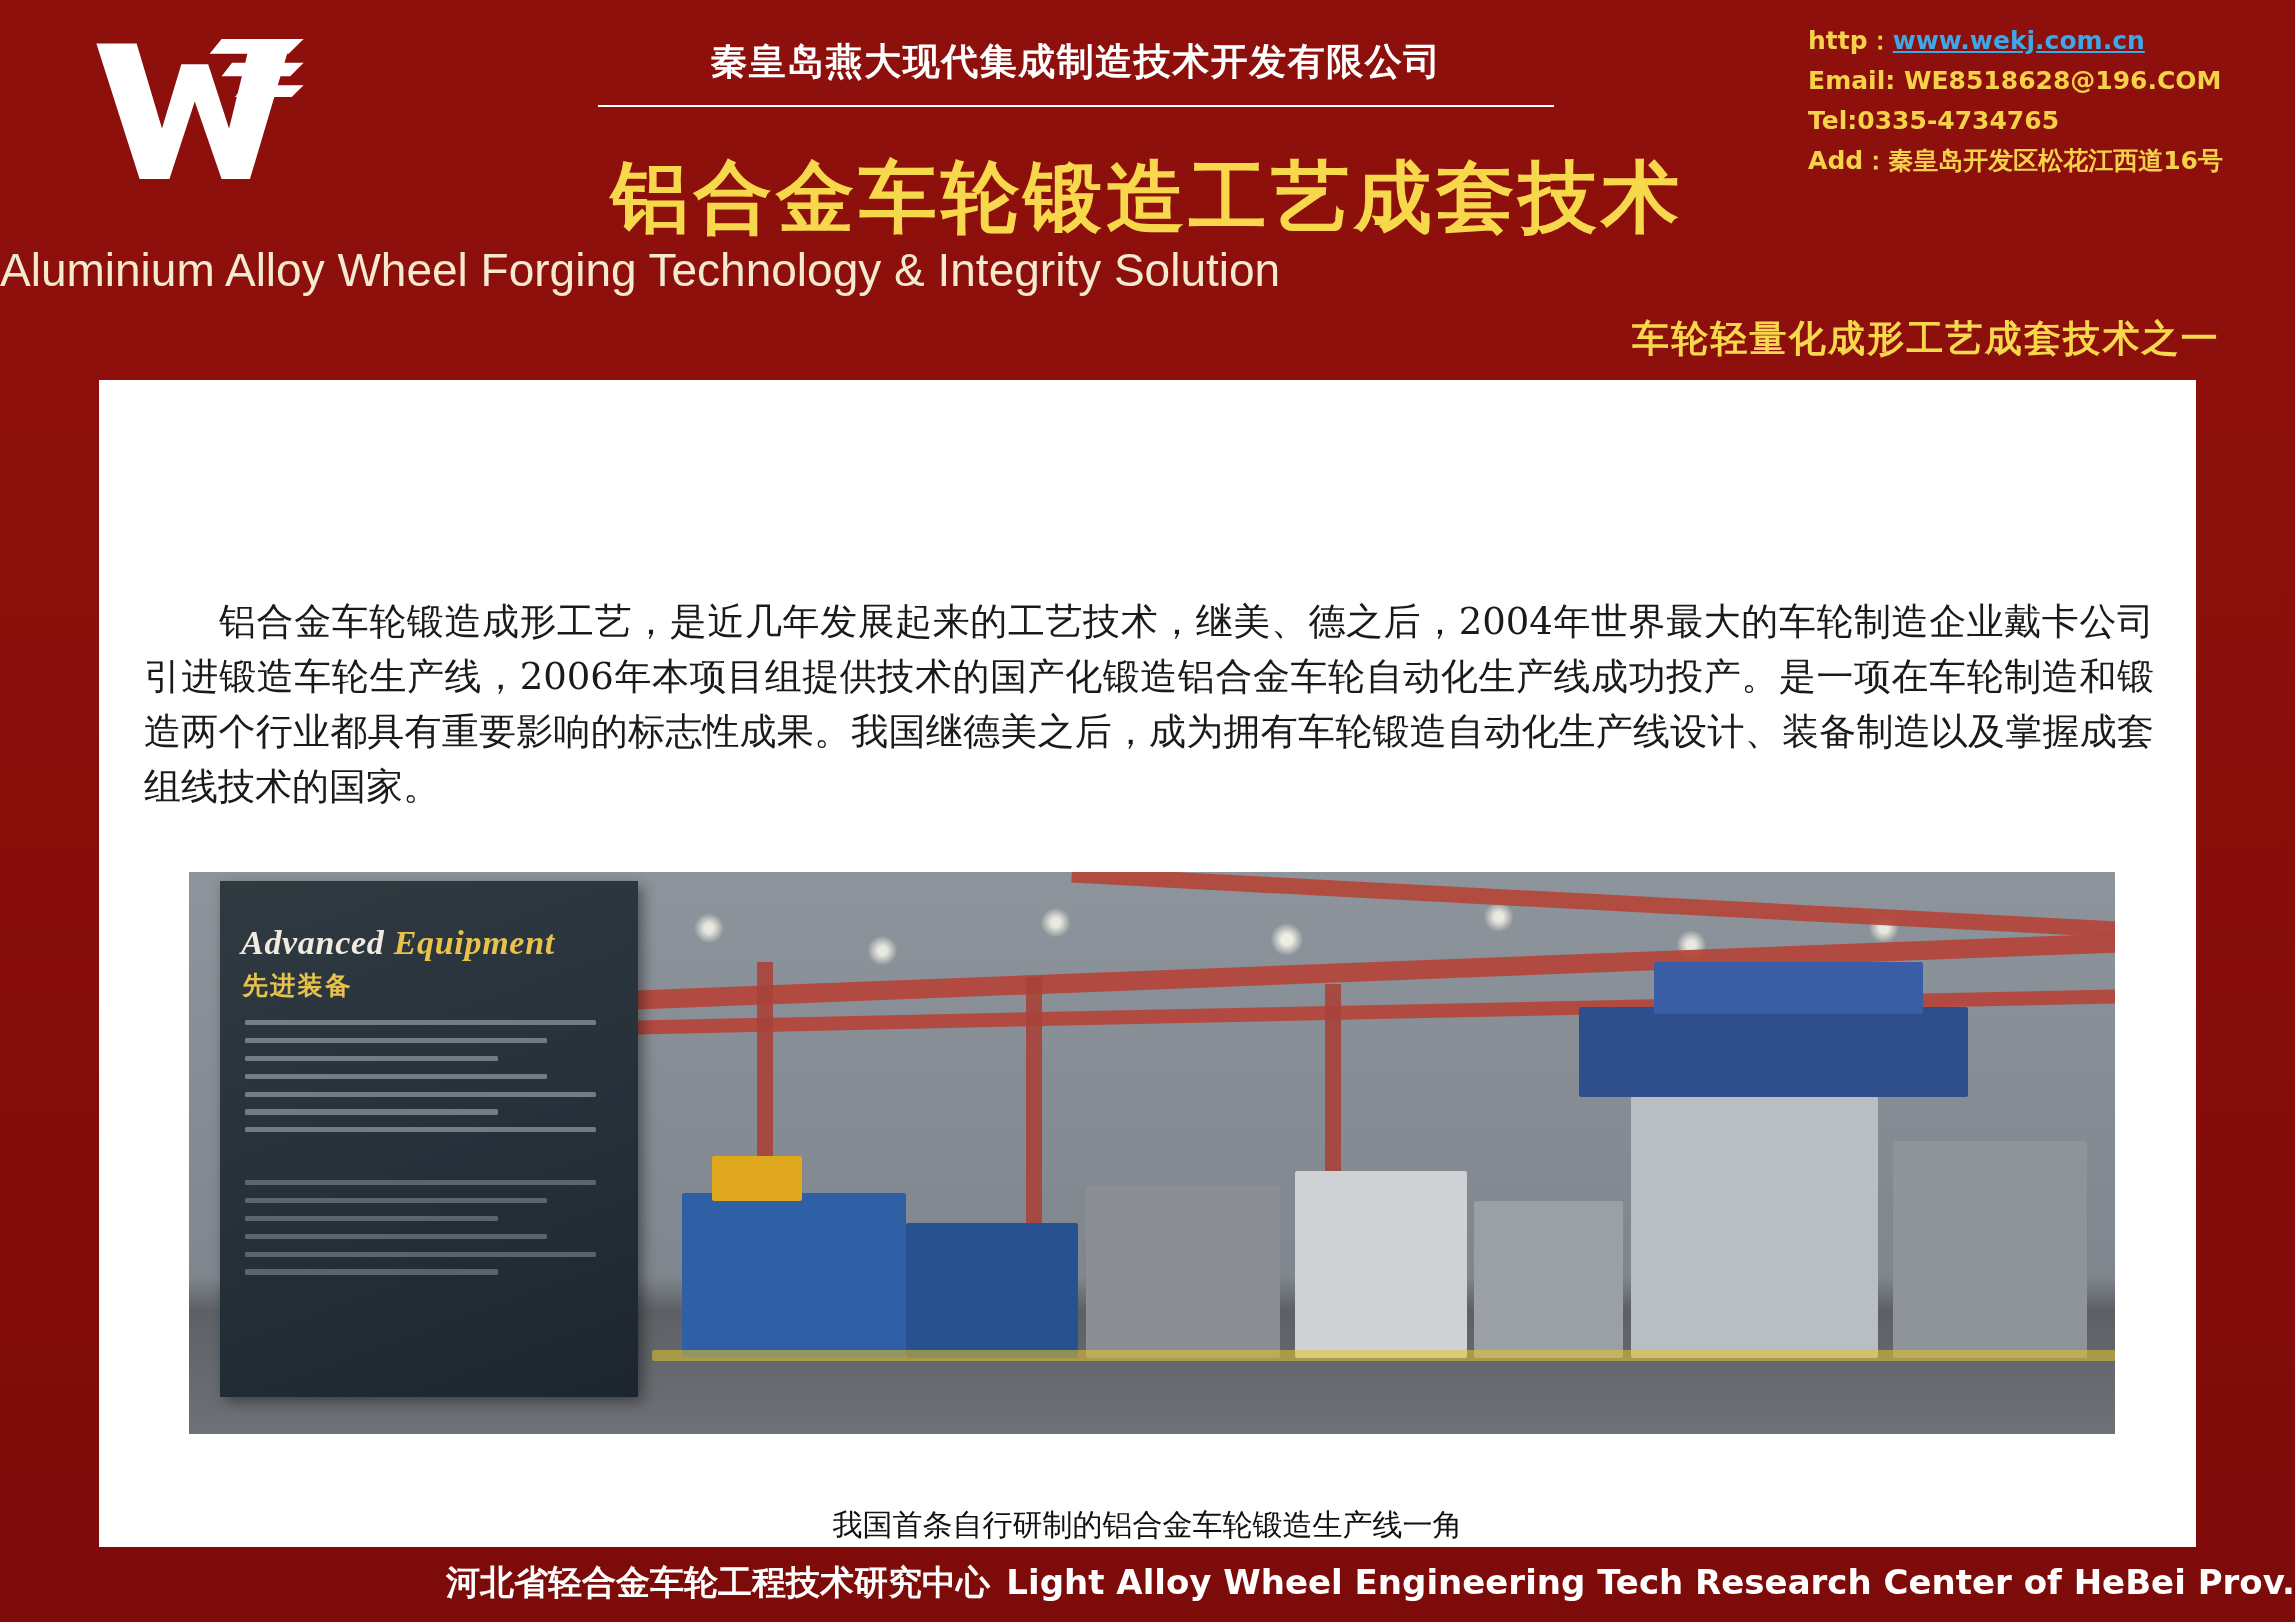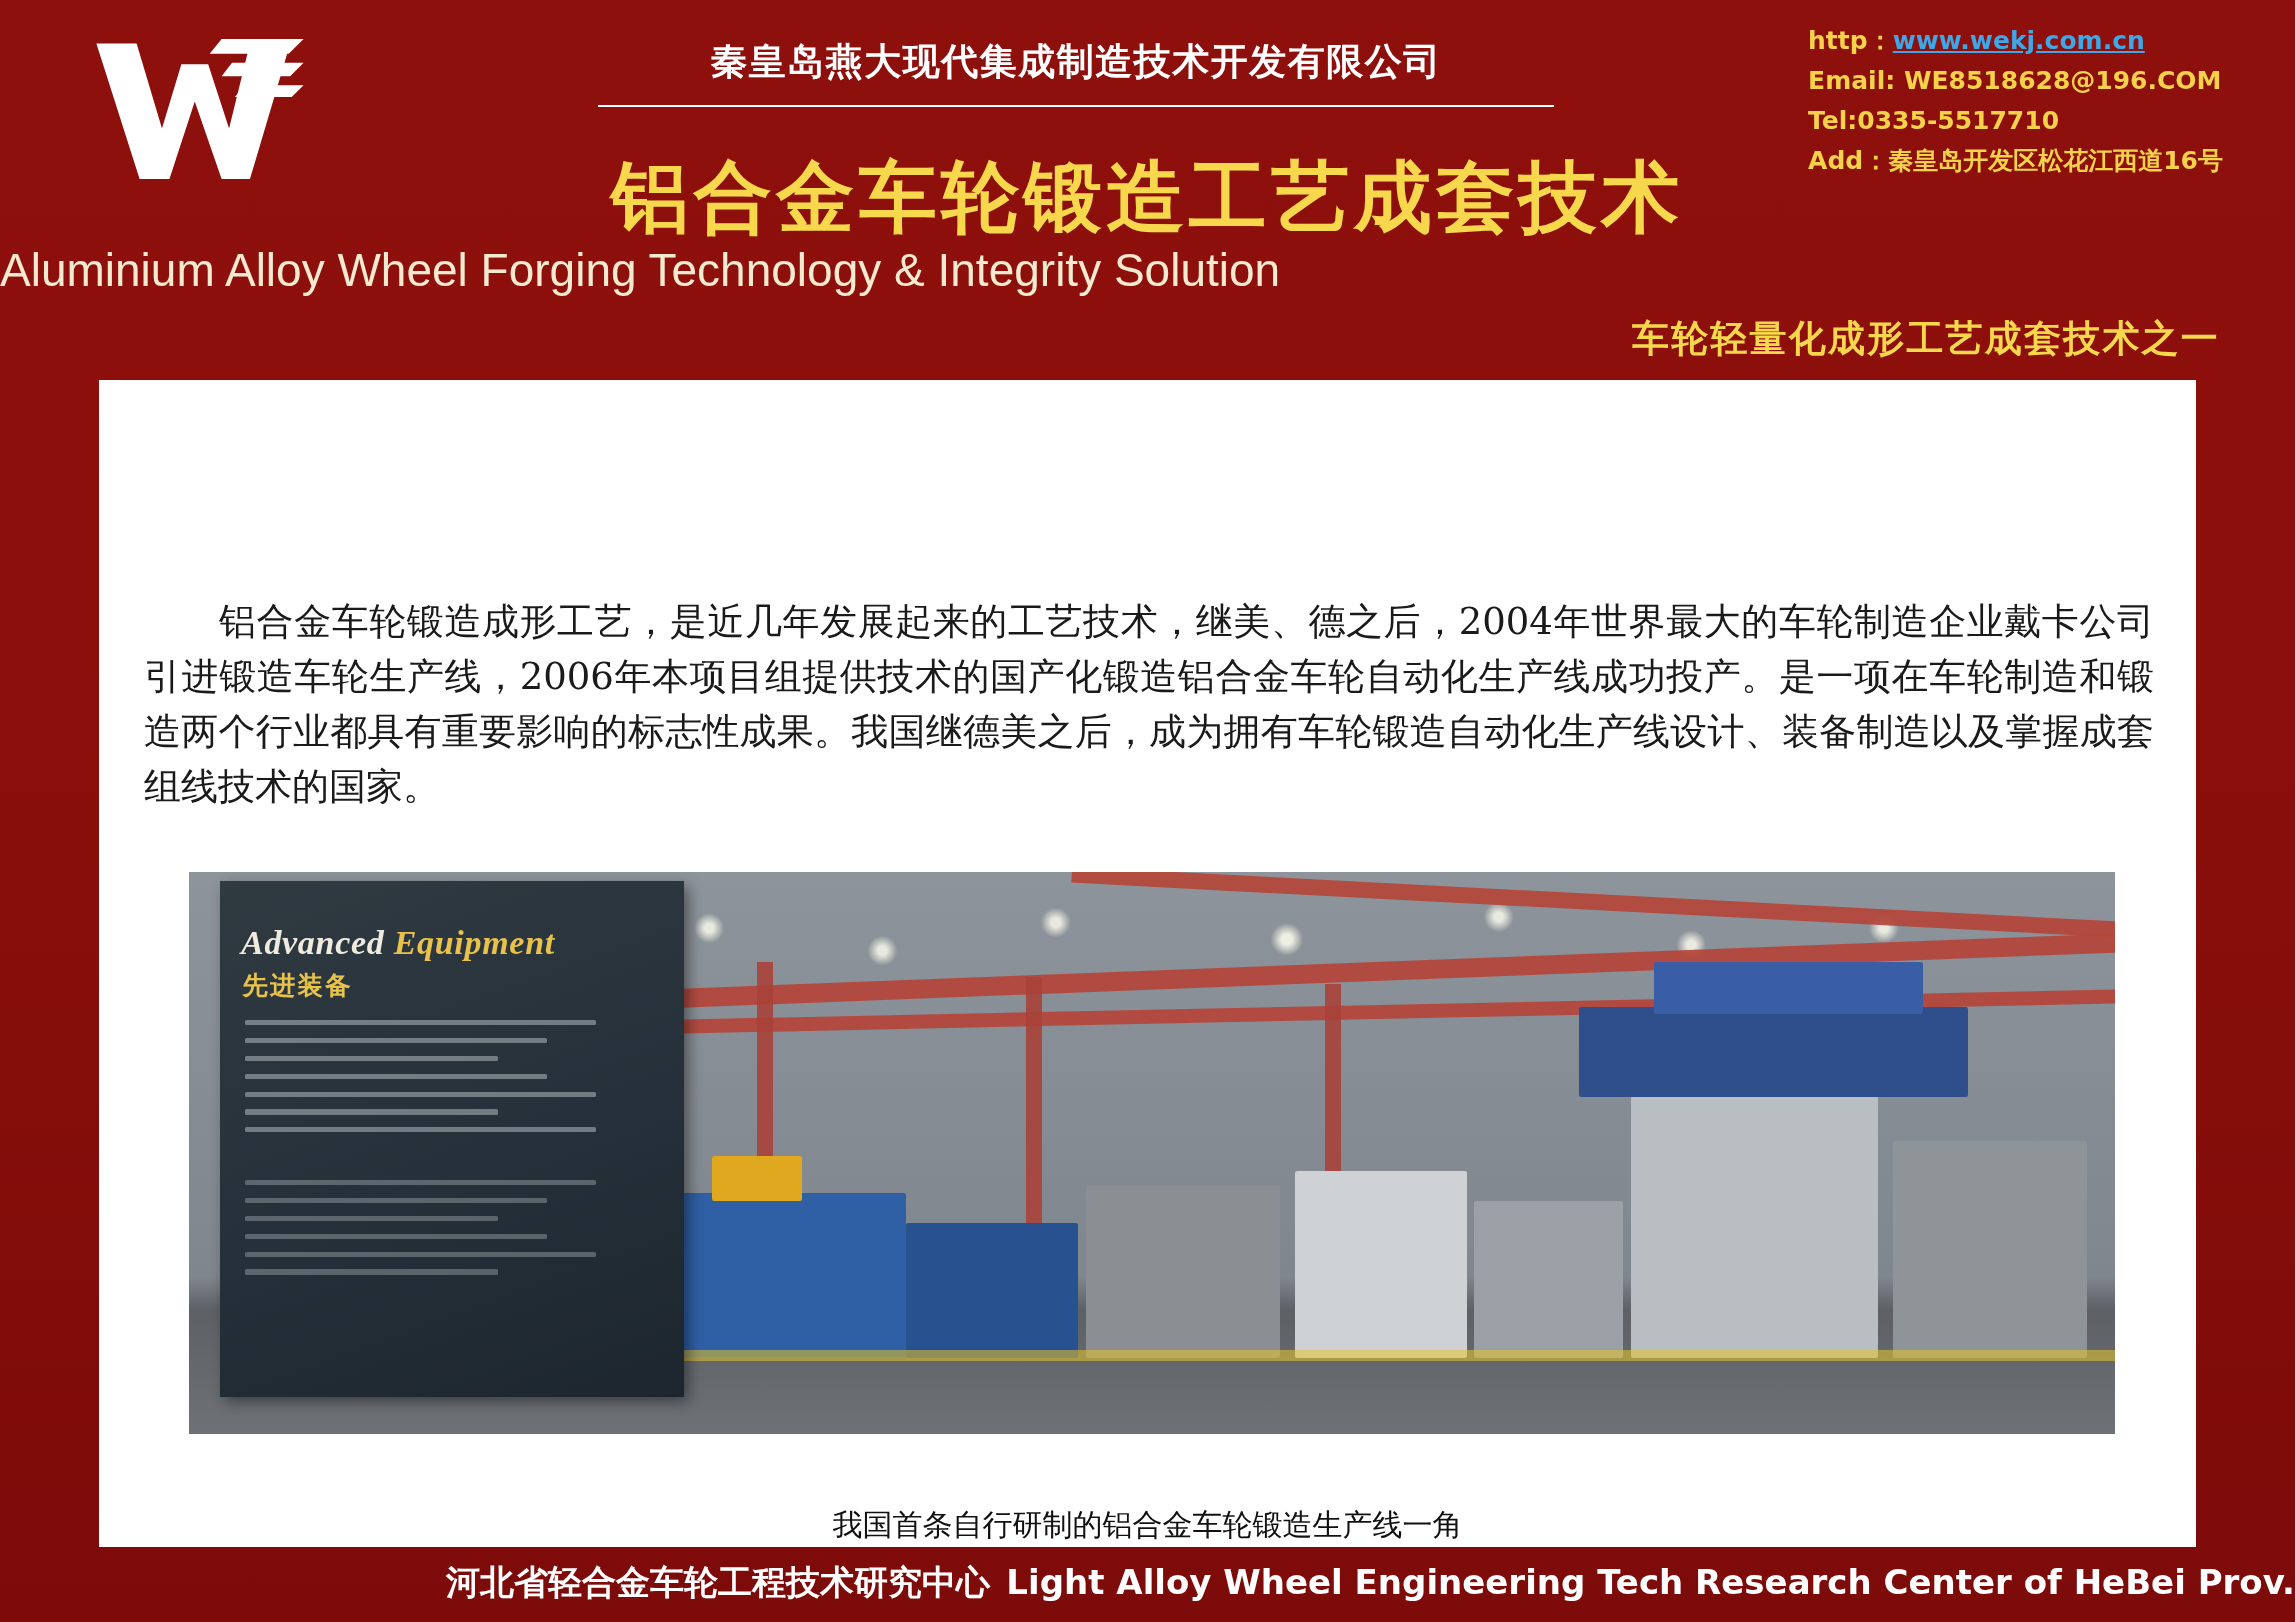--- a/index.html
+++ b/index.html
@@ -175,21 +175,20 @@
   }
   
   .panel {
     position: absolute;
     left: 31px;
     top: 9px;
     width: 418px;
     height: 516px;
     background: linear-gradient(160deg, #2f3a41 0%, #25303a 55%, #1d262e 100%);
     box-shadow: 4.5px 4.5px 13.5px rgba(0,0,0,0.45);
-    padding-left: 46px;
   }
   .panel-title {
     position: absolute;
     left: 21px;
     top: 43px;
     color: #e9e4d8;
     font-size: 34px;
     font-weight: bold;
     font-family: "Liberation Serif", serif;
     font-style: italic;
@@ -297,21 +296,21 @@
     </div>
 
     <div class="company-name">秦皇岛燕大现代集成制造技术开发有限公司</div>
     <div class="company-rule"></div>
 
     <div class="contact">
       <div>
         <span>http：</span><a href="#">www.wekj.com.cn</a>
       </div>
       <div>Email: WE8518628@196.COM</div>
-      <div>Tel:0335-5517710</div>
+      <div>Tel:0335-4734765</div>
       <div>Add：秦皇岛开发区松花江西道16号</div>
     </div>
 
     <div class="title-cn">铝合金车轮锻造工艺成套技术</div>
     <div class="title-en">Aluminium Alloy Wheel Forging Technology &amp; Integrity Solution</div>
     <div class="subtitle-cn">车轮轻量化成形工艺成套技术之一</div>
   </div>
 
   <div class="card">
 

